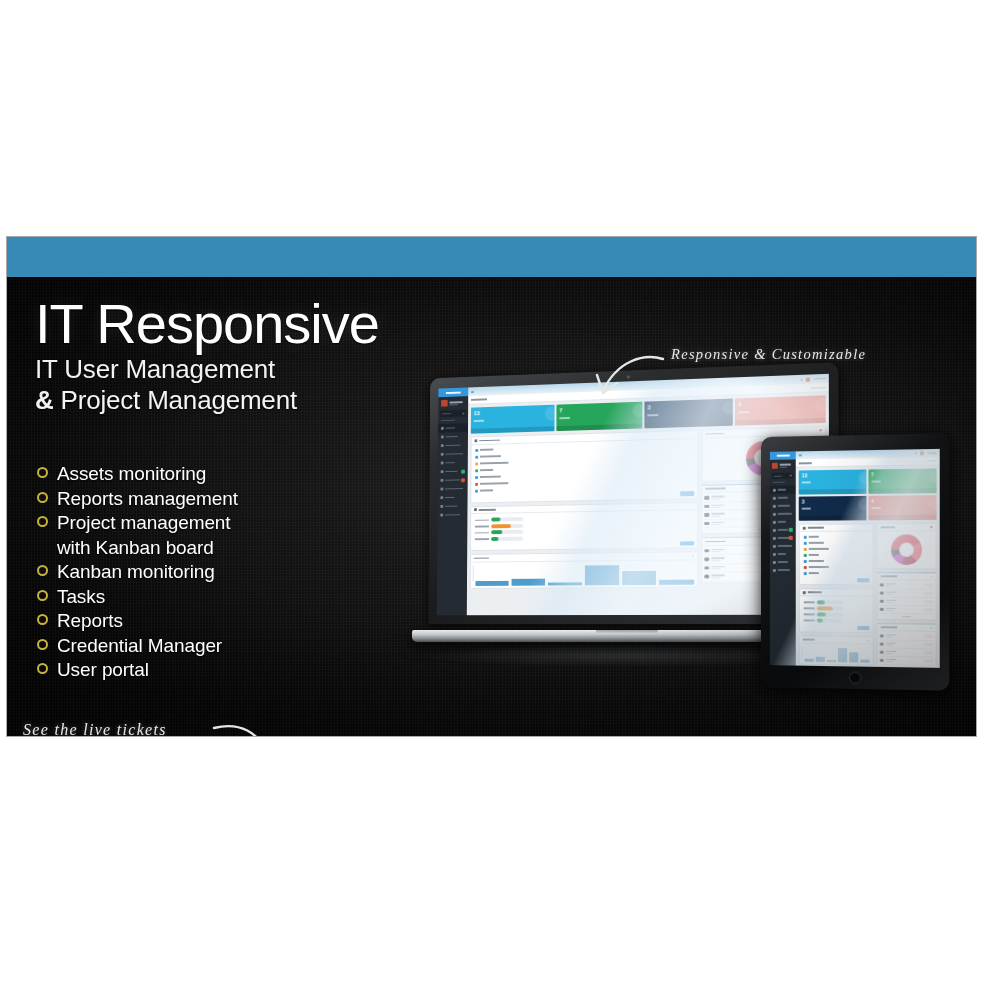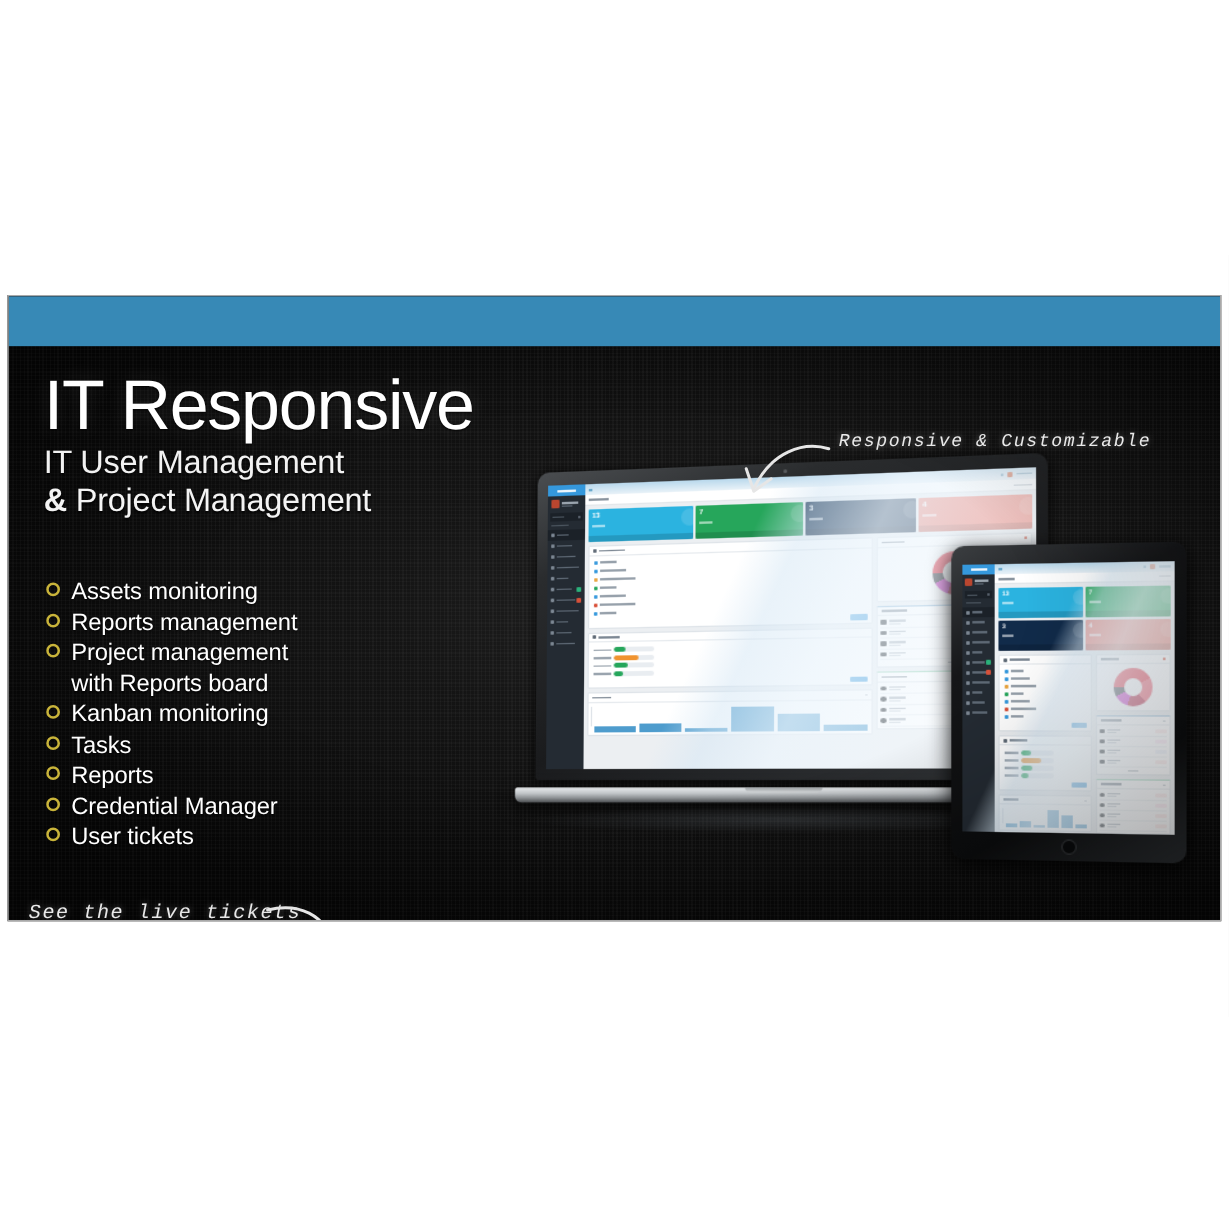--- a/index.html
+++ b/index.html
@@ -59,21 +59,21 @@
   }
   .ftxt{
     font-size:19px;line-height:24px;color:#ffffff;font-weight:400;
     letter-spacing:-0.1px;white-space:nowrap;
     text-shadow:0 1px 2px rgba(0,0,0,.95);
   }
   .fcont{padding-left:20px;}
 
   
   .hand{
-    font-family:Liberation Mono, monospace;
+    font-family:Liberation Serif, serif;
     color:#e9e9e9;letter-spacing:1.3px;
     text-shadow:0 0 5px rgba(255,255,255,.30);
     font-style:italic;
     text-align:right;
   }
   .note-resp{position:absolute;left:664px;top:69px;font-size:14.5px;z-index:6;}
   .note-live{position:absolute;left:16px;top:444px;font-size:16px;z-index:6;}
   .arrow-resp{position:absolute;left:580px;top:72px;z-index:6;}
   .arrow-live{position:absolute;left:205px;top:443px;z-index:6;}
 
@@ -213,41 +213,41 @@
           </div>
           <div class="frow">
             <span class="bullet" style="border-color: rgb(201, 180, 58);"></span>
             <span class="ftxt">Reports management</span>
           </div>
           <div class="frow">
             <span class="bullet" style="border-color: rgb(201, 180, 58);"></span>
             <span class="ftxt">Project management</span>
           </div>
           <div class="frow fcont">
-            <span class="ftxt">with Reports board</span>
+            <span class="ftxt">with Kanban board</span>
           </div>
           <div class="frow">
             <span class="bullet" style="border-color: rgb(201, 180, 58);"></span>
             <span class="ftxt">Kanban monitoring</span>
           </div>
           <div class="frow">
             <span class="bullet" style="border-color: rgb(201, 180, 58);"></span>
             <span class="ftxt">Tasks</span>
           </div>
           <div class="frow">
             <span class="bullet" style="border-color: rgb(201, 180, 58);"></span>
             <span class="ftxt">Reports</span>
           </div>
           <div class="frow">
             <span class="bullet" style="border-color: rgb(201, 180, 58);"></span>
             <span class="ftxt">Credential Manager</span>
           </div>
           <div class="frow">
             <span class="bullet" style="border-color: rgb(201, 180, 58);"></span>
-            <span class="ftxt">User tickets</span>
+            <span class="ftxt">User portal</span>
           </div>
         </div>
 
       <div class="hand note-resp">Responsive &amp; Customizable</div>
       <div class="arrow-resp">
         <svg width="78" height="62" viewBox="0 0 78 62">
           <path d="M76 10 C56 4 30 12 16 42" fill="none" stroke="#e6e6e6" stroke-width="2.4" stroke-linecap="round"></path>
           <path d="M16 44 L10 26 M16 44 L30 34" fill="none" stroke="#e6e6e6" stroke-width="2.4" stroke-linecap="round"></path>
         </svg>
       </div>

